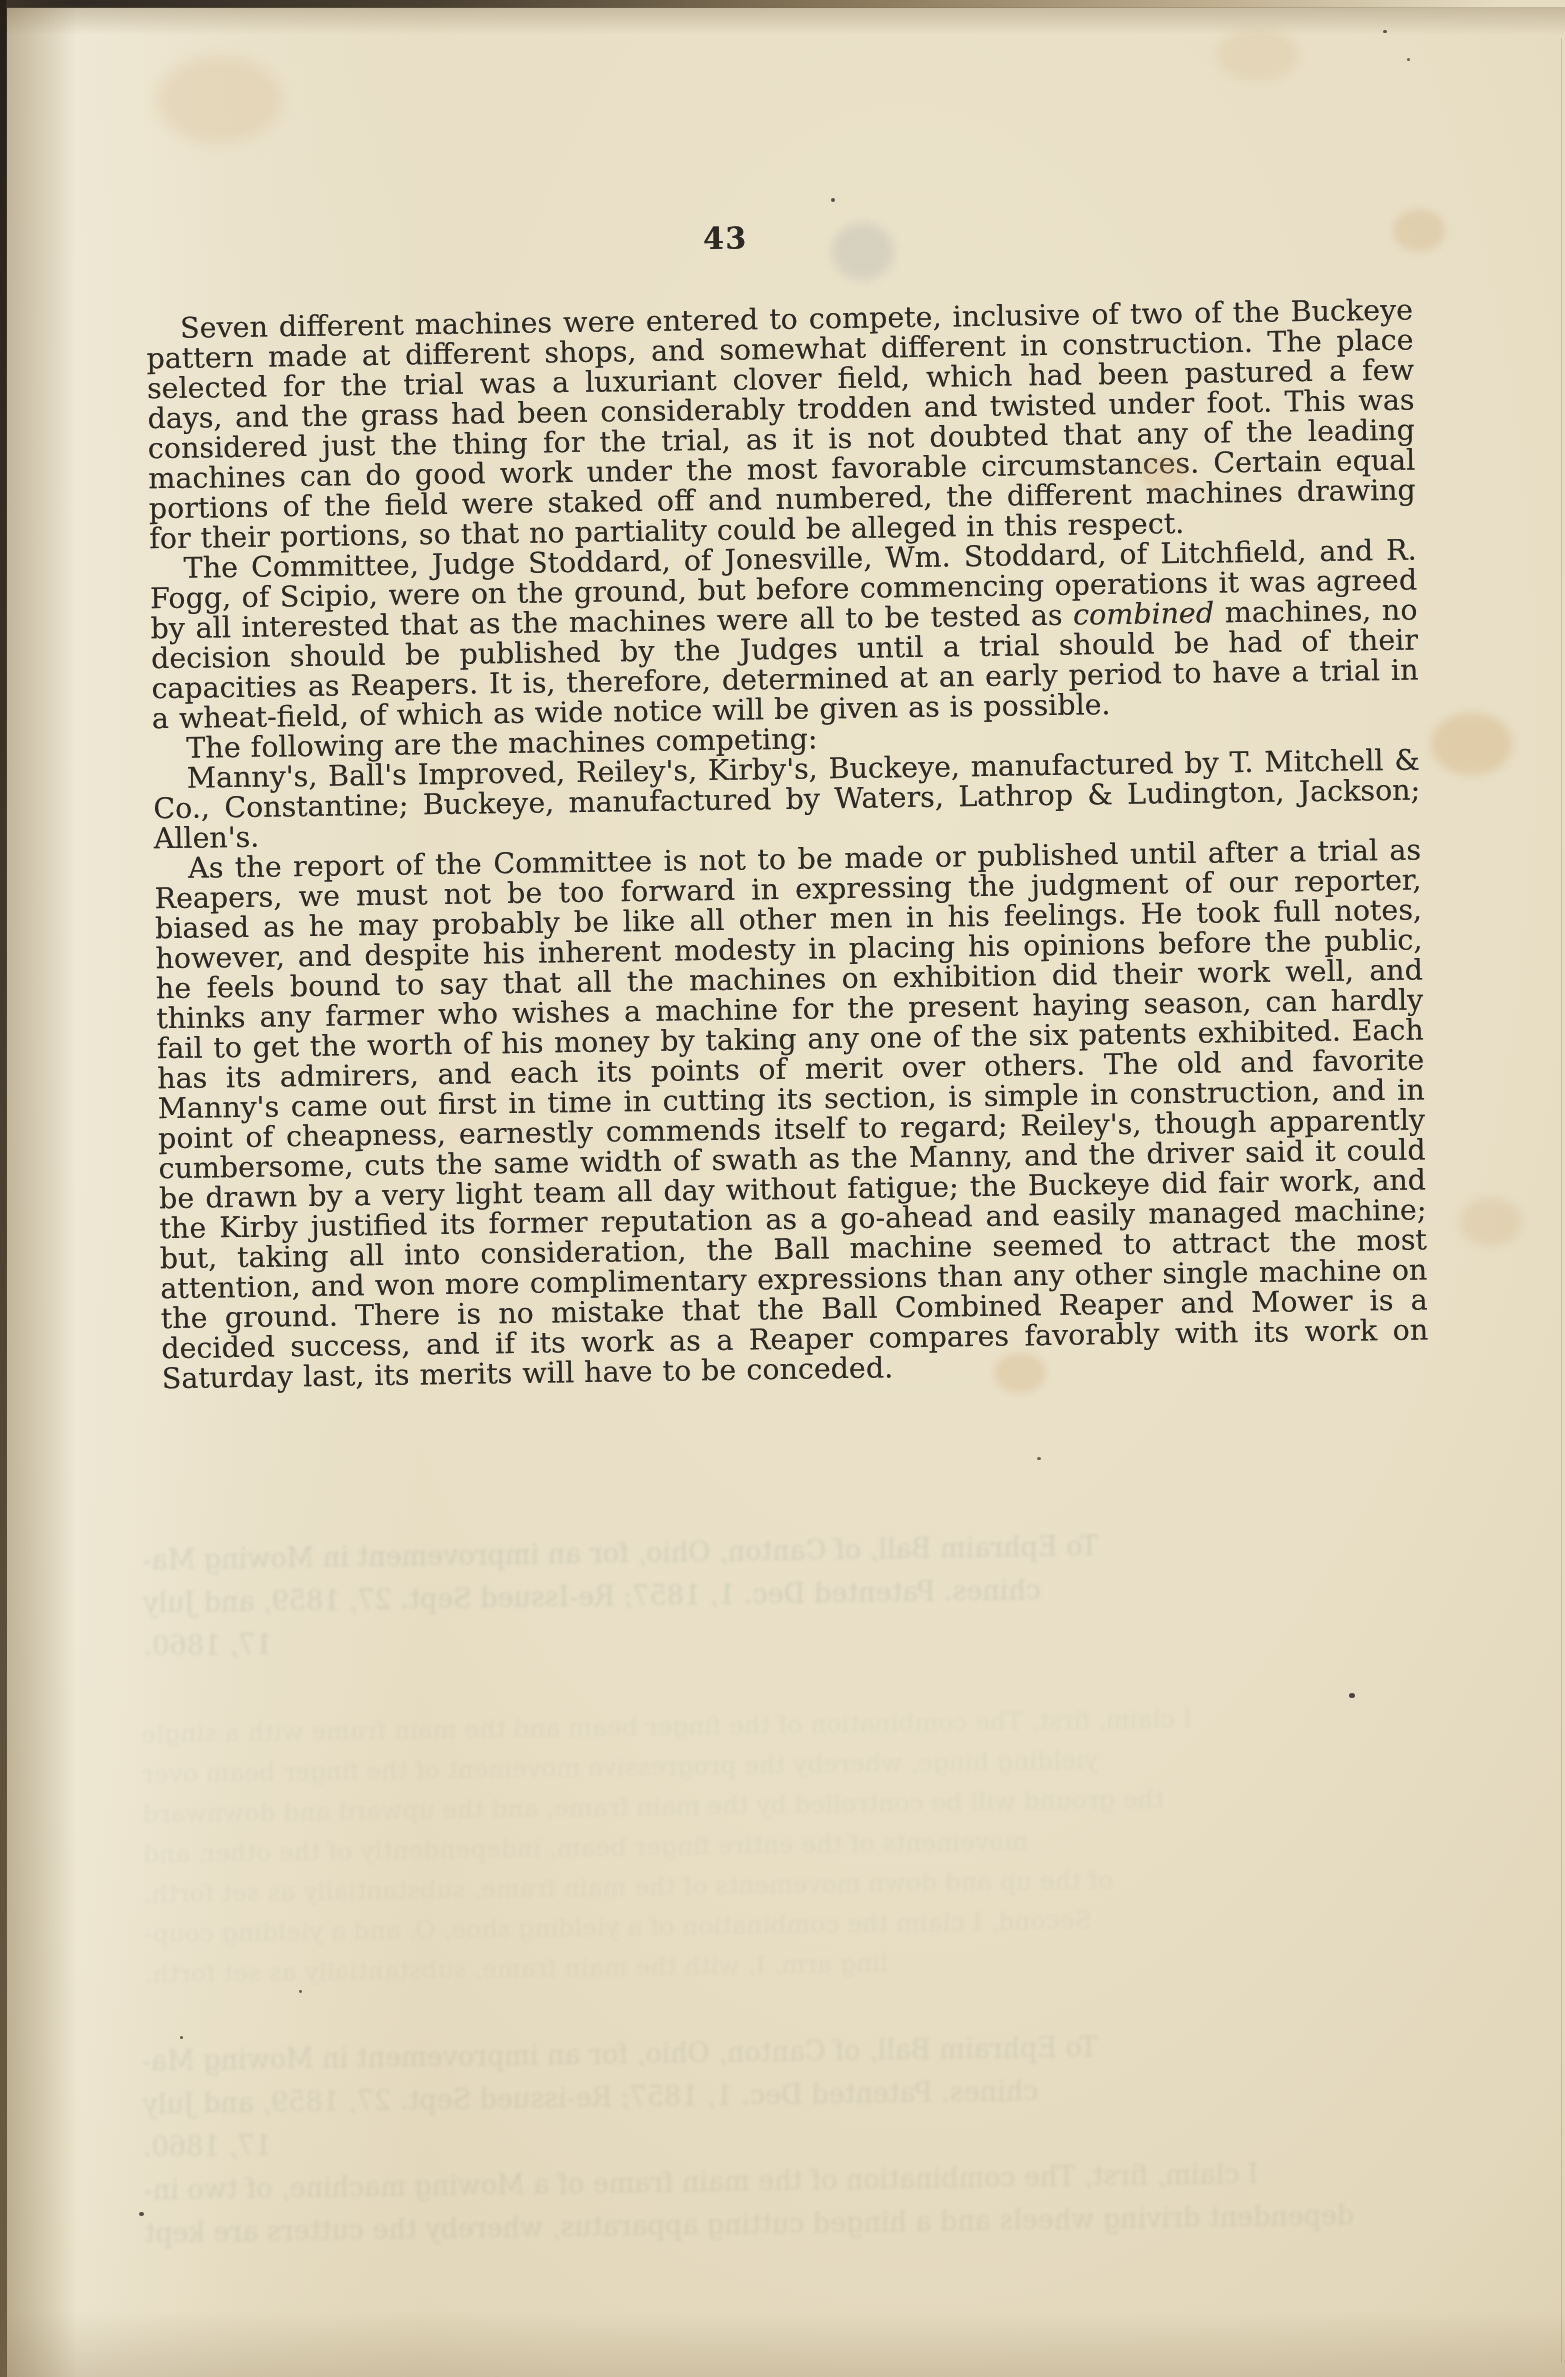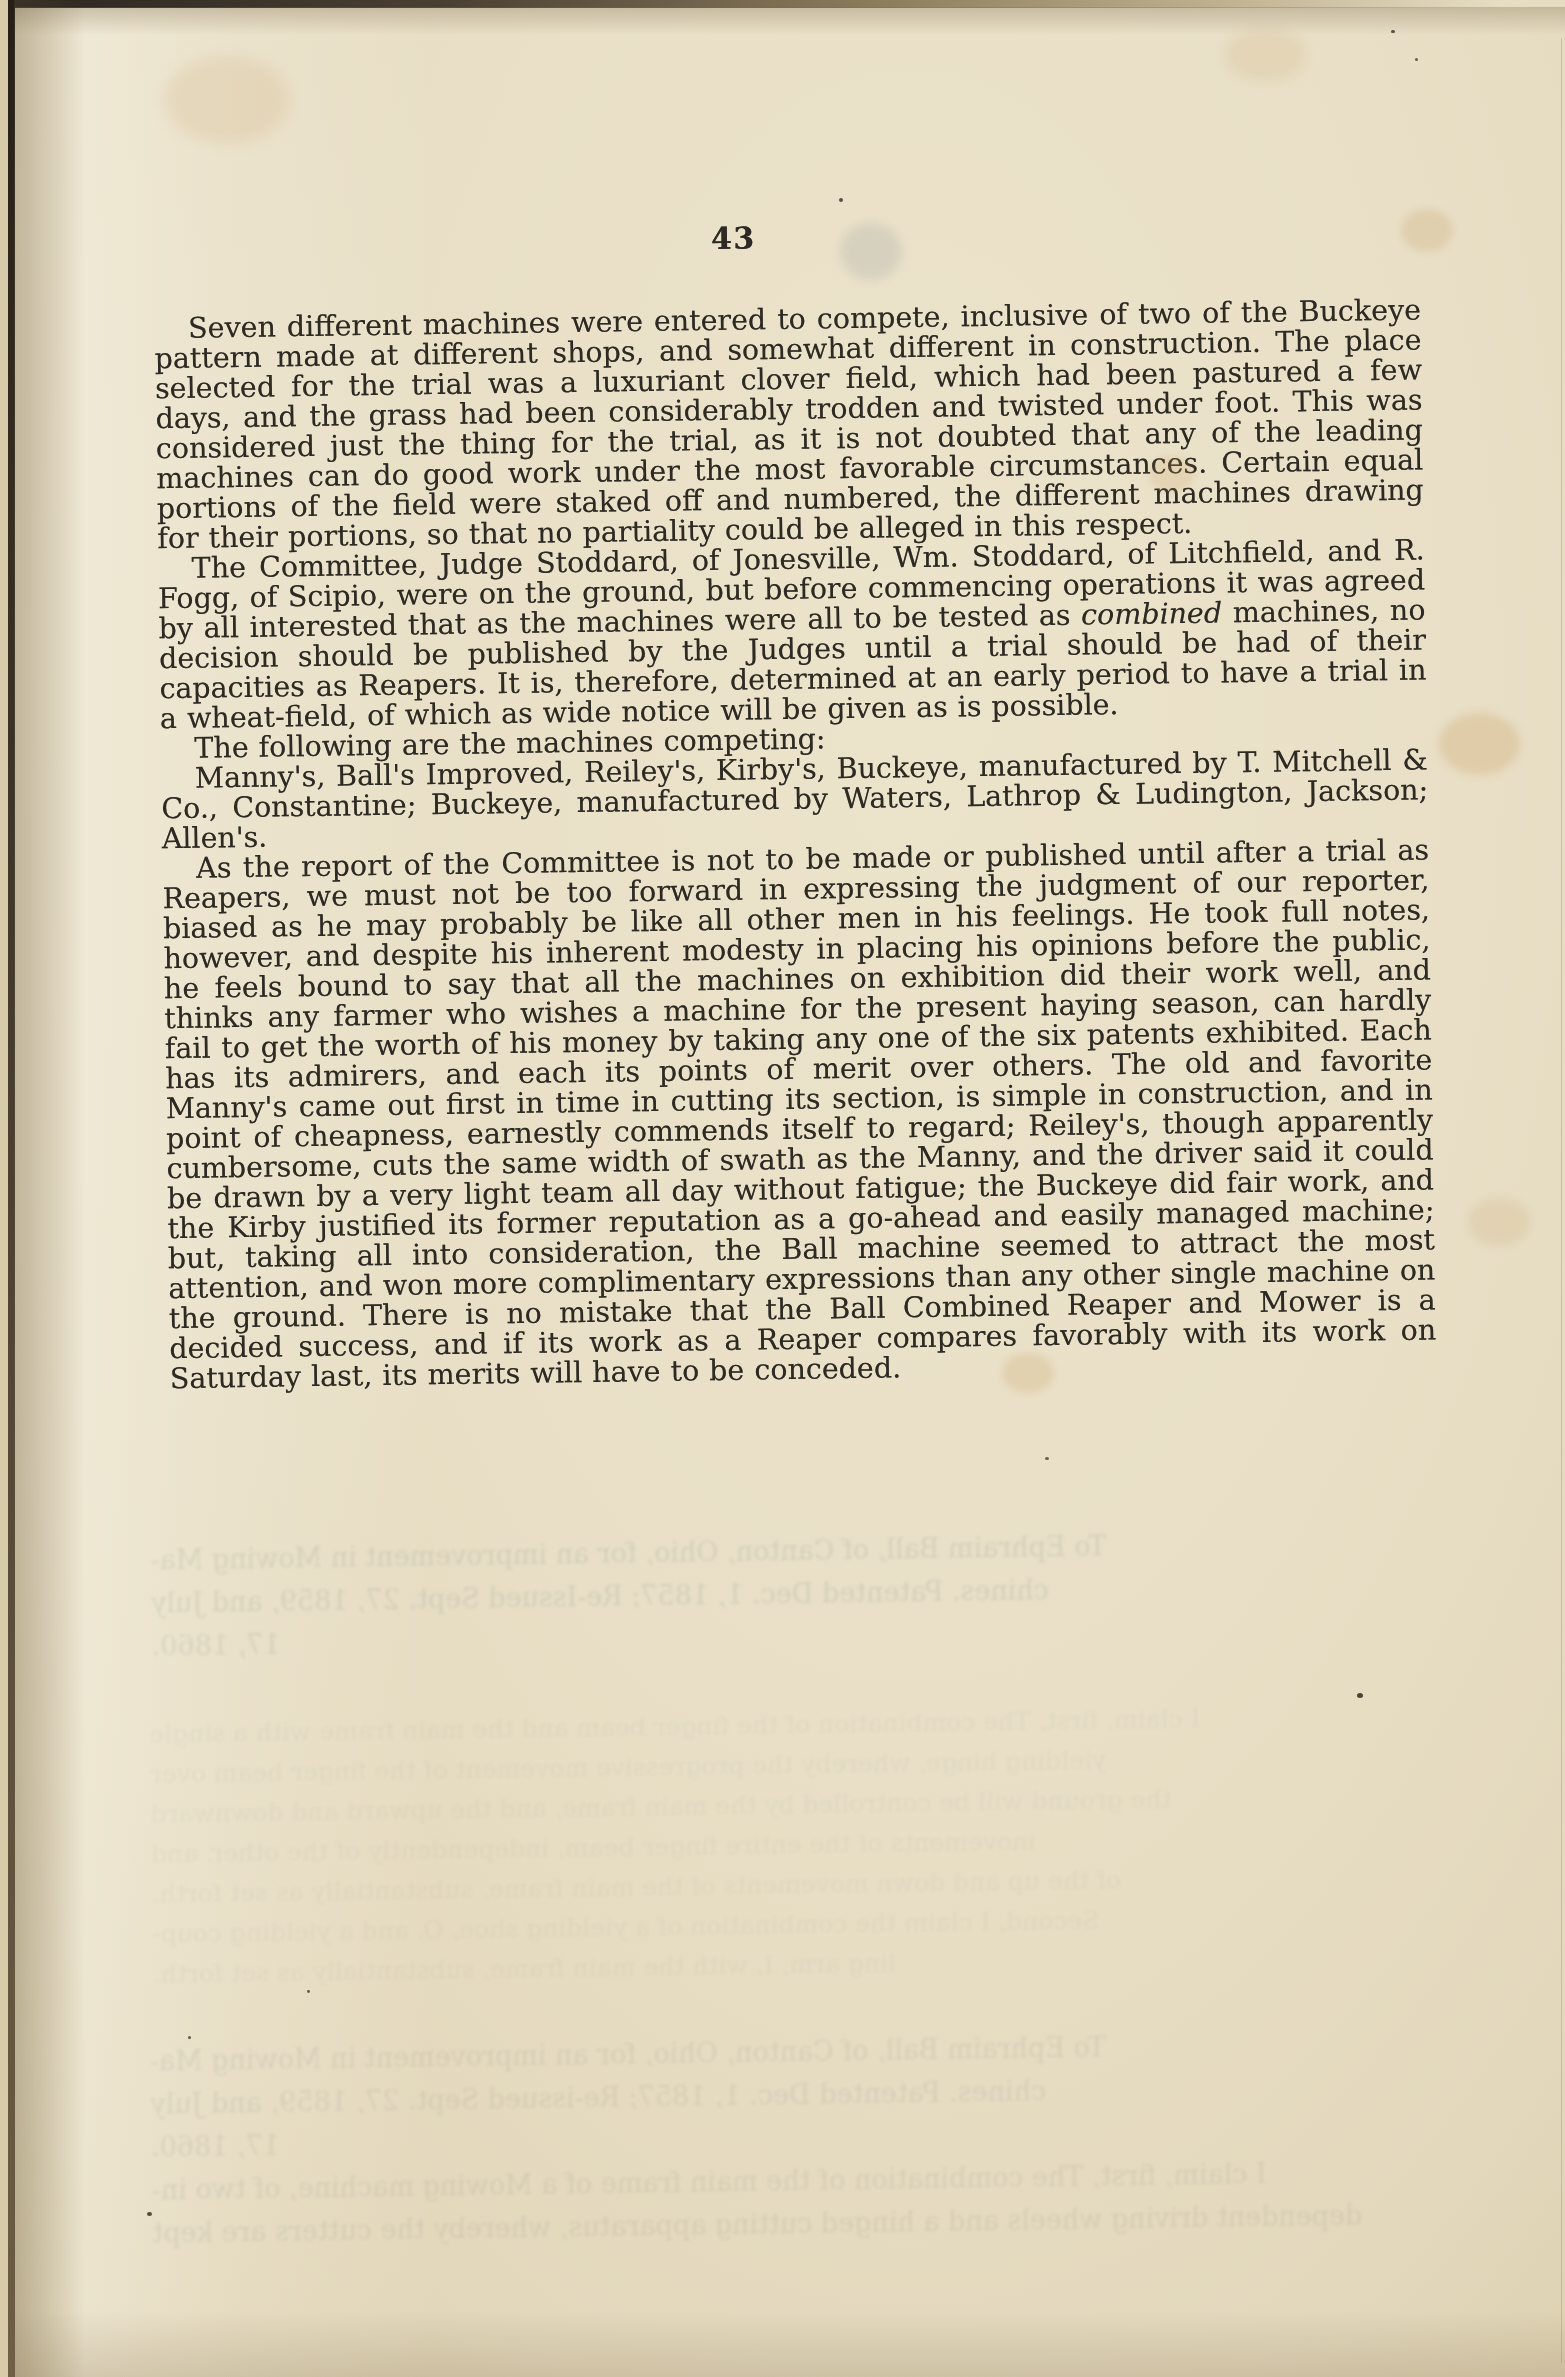--- a/index.html
+++ b/index.html
@@ -6,21 +6,20 @@
   body {
     width: 1565px; height: 2588px;
     overflow: hidden;
     background: #d8cbaa;
     font-family: "DejaVu Serif", "Liberation Serif", serif;
   }
   .scan {
     position: absolute; inset: 0;
     background:
       radial-gradient(ellipse at 58% 30%, #ece3cb 0%, #e8dfc6 45%, #e3d8bc 75%, #d9cca9 100%);
-    margin-left: 8px;
   }
   
   .gutter-highlight {
     position: absolute; top: 0; bottom: 0; left: 0; width: 428px;
     background: linear-gradient(to right, rgba(248,244,230,0.0) 0%, rgba(248,244,230,0.55) 18%, rgba(248,244,230,0.25) 55%, rgba(248,244,230,0) 100%);
     pointer-events: none;
   }
   
   .edge-top {
     position: absolute; top: 0; left: 0; right: 0; height: 7.6px;

